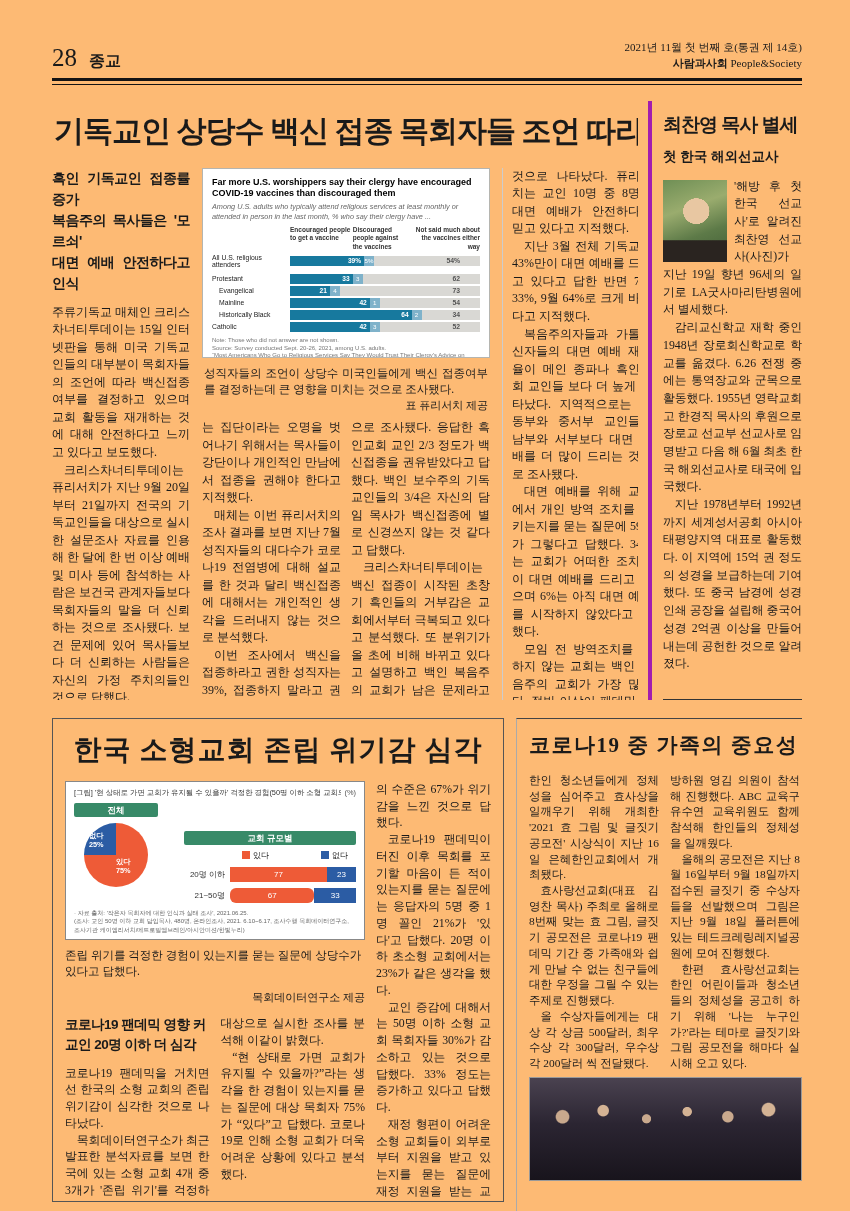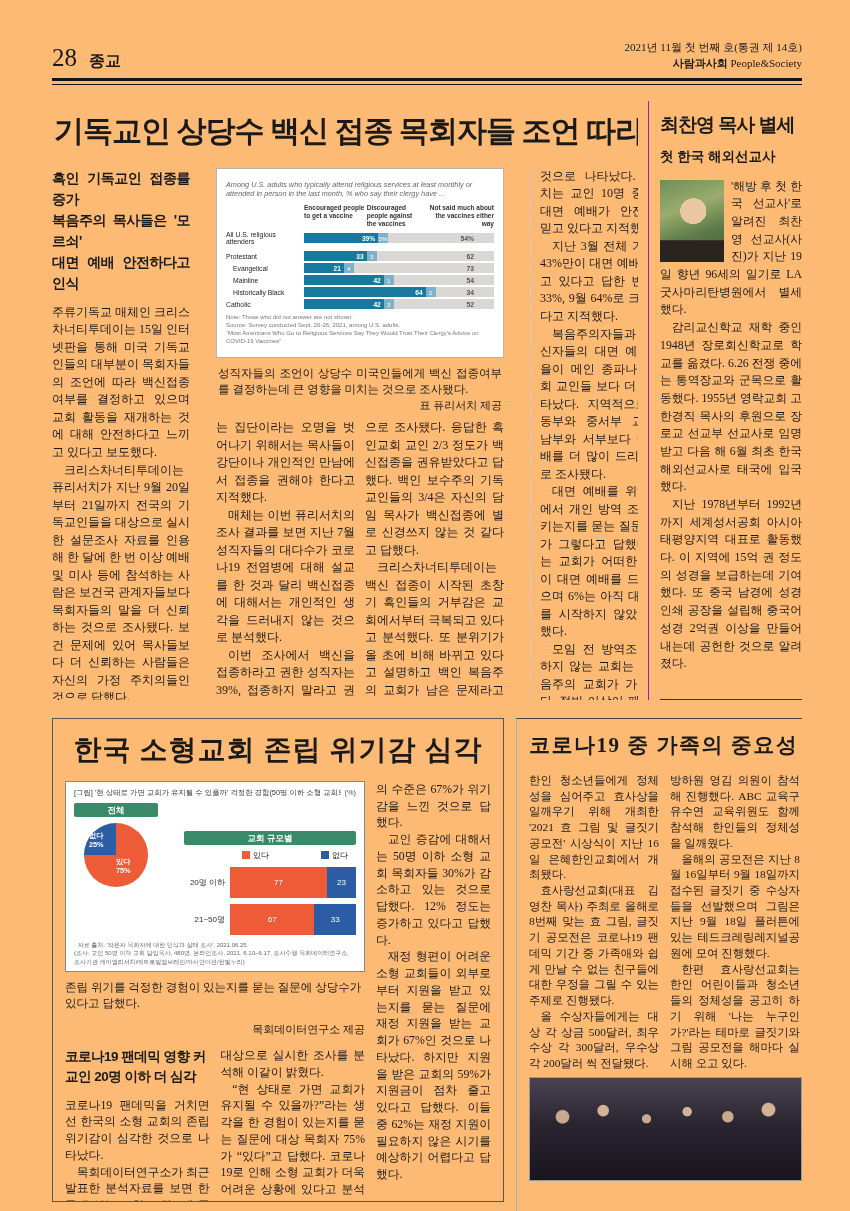--- a/index.html
+++ b/index.html
@@ -16,21 +16,21 @@
   .section{font-size:16px;font-weight:bold;font-family:"Liberation Sans","DejaVu Sans",sans-serif;margin-left:12px;}
   .mh-right{text-align:right;font-size:11px;line-height:1.45;}
   .pub-kr{font-weight:bold;font-family:"Liberation Sans","DejaVu Sans",sans-serif;}
   .rule-thick{border-top:3px solid #141414;margin-top:6px;}
   .rule-thin{border-top:1px solid #141414;margin-top:3px;}
 
   
   .top-section{display:flex;margin-top:16px;}
   .main-article{width:596px;box-sizing:border-box;padding-right:10px;}
   h1.main-headline{font-size:30px;font-weight:bold;letter-spacing:-1px;margin:10px 0 16px 2px;white-space:nowrap;overflow:hidden;}
-  .acols{display:flex;gap:26px;height:532px;overflow:hidden;}
+  .acols{display:flex;gap:12px;height:532px;overflow:hidden;}
   .acol{width:138px;flex:none;font-size:12px;line-height:1.46;text-align:justify;overflow:hidden;}
   .amid{width:288px;flex:none;}
   .midcols{display:flex;gap:10px;margin-top:4px;}
   .midcols .acol{width:139px;}
   .col4{width:150px;flex:none;box-sizing:border-box;border-left:1px solid #ccc;padding-left:9px;
         display:flex;flex-direction:column;overflow:hidden;}
   .subhead{font-family:"Liberation Sans","DejaVu Sans",sans-serif;font-weight:bold;font-size:14px;
            line-height:1.5;margin-bottom:10px;letter-spacing:-0.5px;}
 
   
@@ -48,21 +48,21 @@
   .seg{height:100%;box-sizing:border-box;}
   .seg.enc{color:#fff;font-size:6.6px;font-weight:bold;display:flex;align-items:center;justify-content:flex-end;padding-right:3px;}
   .seg.dis{color:#fff;font-size:6.2px;display:flex;align-items:center;justify-content:center;min-width:10px;}
   .seg.net{flex:1;color:#555;font-size:6.8px;font-weight:bold;display:flex;align-items:center;justify-content:flex-end;padding-right:20px;}
   .pew-notes{margin-top:5px;}
   .pew-note{font-size:6px;color:#777;line-height:1.3;}
   .chart-cap{font-size:11.5px;line-height:1.4;margin:7px 2px 0;text-align:justify;}
   .chart-credit{text-align:right;font-size:11px;margin:1px 2px 6px;}
 
   
-  .obituary{width:154px;flex:none;box-sizing:border-box;border-left:1px solid #a21caf;padding-left:11px;
+  .obituary{width:154px;flex:none;box-sizing:border-box;border-left:4px solid #a21caf;padding-left:11px;
             font-size:11.8px;line-height:1.5;text-align:justify;display:flex;flex-direction:column;overflow:hidden;}
   .ob-headline{font-family:"Liberation Sans","DejaVu Sans",sans-serif;font-weight:bold;font-size:19px;
                letter-spacing:-1px;margin:10px 0 8px;}
   .ob-subhead{font-family:"Liberation Sans","DejaVu Sans",sans-serif;font-weight:bold;font-size:13.5px;margin-bottom:10px;}
   .ob-photo{float:left;width:64px;height:82px;margin:2px 7px 3px 0;
      background:
        linear-gradient(0deg,#2a2420 0 26%,rgba(0,0,0,0) 27%),
        radial-gradient(ellipse 34% 26% at 52% 38%,#e8c7a2 0 60%,rgba(0,0,0,0) 61%),
        linear-gradient(160deg,#6f8f55 0%,#9aac6e 35%,#5d7a48 65%,#3f5c35 100%);}
   .ob-rule{border-top:1px solid #333;margin-top:auto;}
@@ -93,21 +93,21 @@
   .kc-pie{width:64px;height:64px;border-radius:50%;margin:6px auto 0;position:relative;}
   .pie-lab{position:absolute;color:#fff;font-size:7.3px;font-weight:bold;line-height:1.25;text-align:center;}
   .pie-no{top:8px;left:5px;}
   .pie-yes{top:34px;left:32px;}
   .kc-p2{flex:1;margin-top:28px;}
   .kc-legend{display:flex;justify-content:space-between;padding:0 8px 0 58px;margin-top:5px;font-size:8px;align-items:center;}
   .kl-item{display:flex;align-items:center;gap:3px;}
   .kl-sw{width:8px;height:8px;display:inline-block;}
   .k-row{display:flex;align-items:center;margin-top:6px;}
   .k-lab{width:46px;font-size:8px;text-align:right;padding-right:5px;box-sizing:border-box;color:#333;}
-  .k-bar{flex:1;display:flex;height:31px;color:#fff;font-size:8px;}
+  .k-bar{flex:1;display:flex;height:15px;color:#fff;font-size:8px;}
   .k-seg{display:flex;align-items:center;justify-content:center;height:100%;}
   .kc-src{font-size:6px;color:#666;line-height:1.4;margin-top:6px;}
   .kcap{font-size:11.5px;margin-top:7px;line-height:1.4;}
   .kcredit{text-align:right;font-size:11px;margin-top:11px;}
 
   
   .right-sec{flex:1;margin-left:12px;border-left:1px solid #aaa;border-top:1.5px solid #444;
              padding:6px 0 0 12px;box-sizing:border-box;height:500px;overflow:hidden;}
   .fam-headline{text-align:center;font-size:21px;font-weight:bold;letter-spacing:1.5px;margin:6px 0 14px;white-space:nowrap;overflow:hidden;}
   .fcols{display:flex;gap:11px;}
@@ -154,20 +154,21 @@
             <div>복음주의 목사들은 '모르쇠'</div>
             <div>대면 예배 안전하다고 인식</div>
           </div>
           <p>주류기독교 매체인 크리스차너티투데이는 15일 인터넷판을 통해 미국 기독교인들의 대부분이 목회자들의 조언에 따라 백신접종 여부를 결정하고 있으며 교회 활동을 재개하는 것에 대해 안전하다고 느끼고 있다고 보도했다.</p>
           <p>크리스차너티투데이는 퓨리서치가 지난 9월 20일부터 21일까지 전국의 기독교인들을 대상으로 실시한 설문조사 자료를 인용해 한 달에 한 번 이상 예배 및 미사 등에 참석하는 사람은 보건국 관계자들보다 목회자들의 말을 더 신뢰하는 것으로 조사됐다. 보건 문제에 있어 목사들보다 더 신뢰하는 사람들은 자신의 가정 주치의들인 것으로 답했다.</p>
 
         </div>
 
         <div class="amid">
           <div class="pew-chart">
+            <div class="pew-title">Far more U.S. worshippers say their clergy have encouraged COVID-19 vaccines than discouraged them</div>
             <div class="pew-sub">Among U.S. adults who typically attend religious services at least monthly or attended in person in the last month, % who say their clergy have ...</div>
             <div class="pew-heads">
               <div class="ph1">Encouraged people to get a vaccine</div>
               <div class="ph2">Discouraged people against the vaccines</div>
               <div class="ph3">Not said much about the vaccines either way</div>
             </div>
             <div id="pew-rows">
                 <div class="pew-row">
                   <div class="pew-lab">All U.S. religious attenders</div>
                   <div class="pew-bar">
@@ -311,21 +312,21 @@
                     <div class="k-row">
                       <div class="k-lab">20명 이하</div>
                       <div class="k-bar">
                         <div class="k-seg" style="width: 77%; background: rgb(238, 91, 55);">77</div>
                         <div class="k-seg" style="width: 23%; background: rgb(43, 92, 164);">23</div>
                       </div>
                     </div>
                     <div class="k-row">
                       <div class="k-lab">21~50명</div>
                       <div class="k-bar">
-                        <div class="k-seg" style="width: 67%; background: rgb(238, 91, 55);">67</div>
+                        <div class="k-seg" style="width: 67%; background: rgb(238, 91, 55); border-radius: 6px;">67</div>
                         <div class="k-seg" style="width: 33%; background: rgb(43, 92, 164);">33</div>
                       </div>
                     </div>
                   </div>
               </div>
             </div>
             <div class="kc-src">
               <div>· 자료 출처: '작은자 목회자에 대한 인식과 실태 조사', 2021.06.25.</div>
               <div>(조사: 교인 50명 이하 교회 담임목사, 480명, 온라인조사, 2021. 6.10~6.17, 조사수행 목회데이터연구소, 조사기관 케이엠리서치/메트로밀엠브레인/아시안미션/한빛누리)</div>
             </div>
@@ -347,21 +348,22 @@
             <div class="bcol">
               <p>대상으로 실시한 조사를 분석해 이같이 밝혔다.</p>
               <p>“현 상태로 가면 교회가 유지될 수 있을까?”라는 생각을 한 경험이 있는지를 묻는 질문에 대상 목회자 75%가 “있다”고 답했다. 코로나19로 인해 소형 교회가 더욱 어려운 상황에 있다고 분석했다.</p>
 
             </div>
           </div>
         </div>
 
         <div class="bcol bcol3">
           <p>의 수준은 67%가 위기감을 느낀 것으로 답했다.</p>
-          <p>교인 증감에 대해서는 50명 이하 소형 교회 목회자들 30%가 감소하고 있는 것으로 답했다. 12% 정도는 증가하고 있다고 답했다.</p>
+          <p>코로나19 팬데믹이 터진 이후 목회를 포기할 마음이 든 적이 있는지를 묻는 질문에는 응답자의 5명 중 1명 꼴인 21%가 '있다'고 답했다. 20명 이하 초소형 교회에서는 23%가 같은 생각을 했다.</p>
+          <p>교인 증감에 대해서는 50명 이하 소형 교회 목회자들 30%가 감소하고 있는 것으로 답했다. 33% 정도는 증가하고 있다고 답했다.</p>
           <p>재정 형편이 어려운 소형 교회들이 외부로부터 지원을 받고 있는지를 묻는 질문에 재정 지원을 받는 교회가 67%인 것으로 나타났다. 하지만 지원을 받은 교회의 59%가 지원금이 점차 줄고 있다고 답했다. 이들 중 62%는 재정 지원이 필요하지 않은 시기를 예상하기 어렵다고 답했다.</p>
         </div>
       </div>
     </div>
 
     <div class="right-sec">
       <h2 class="fam-headline">코로나19 중 가족의 중요성 확인</h2>
       <div class="fcols">
         <div class="fcol">
           <p>한인 청소년들에게 정체성을 심어주고 효사상을 일깨우기 위해 개최한 '2021 효 그림 및 글짓기 공모전' 시상식이 지난 16일 은혜한인교회에서 개최됐다.</p>

